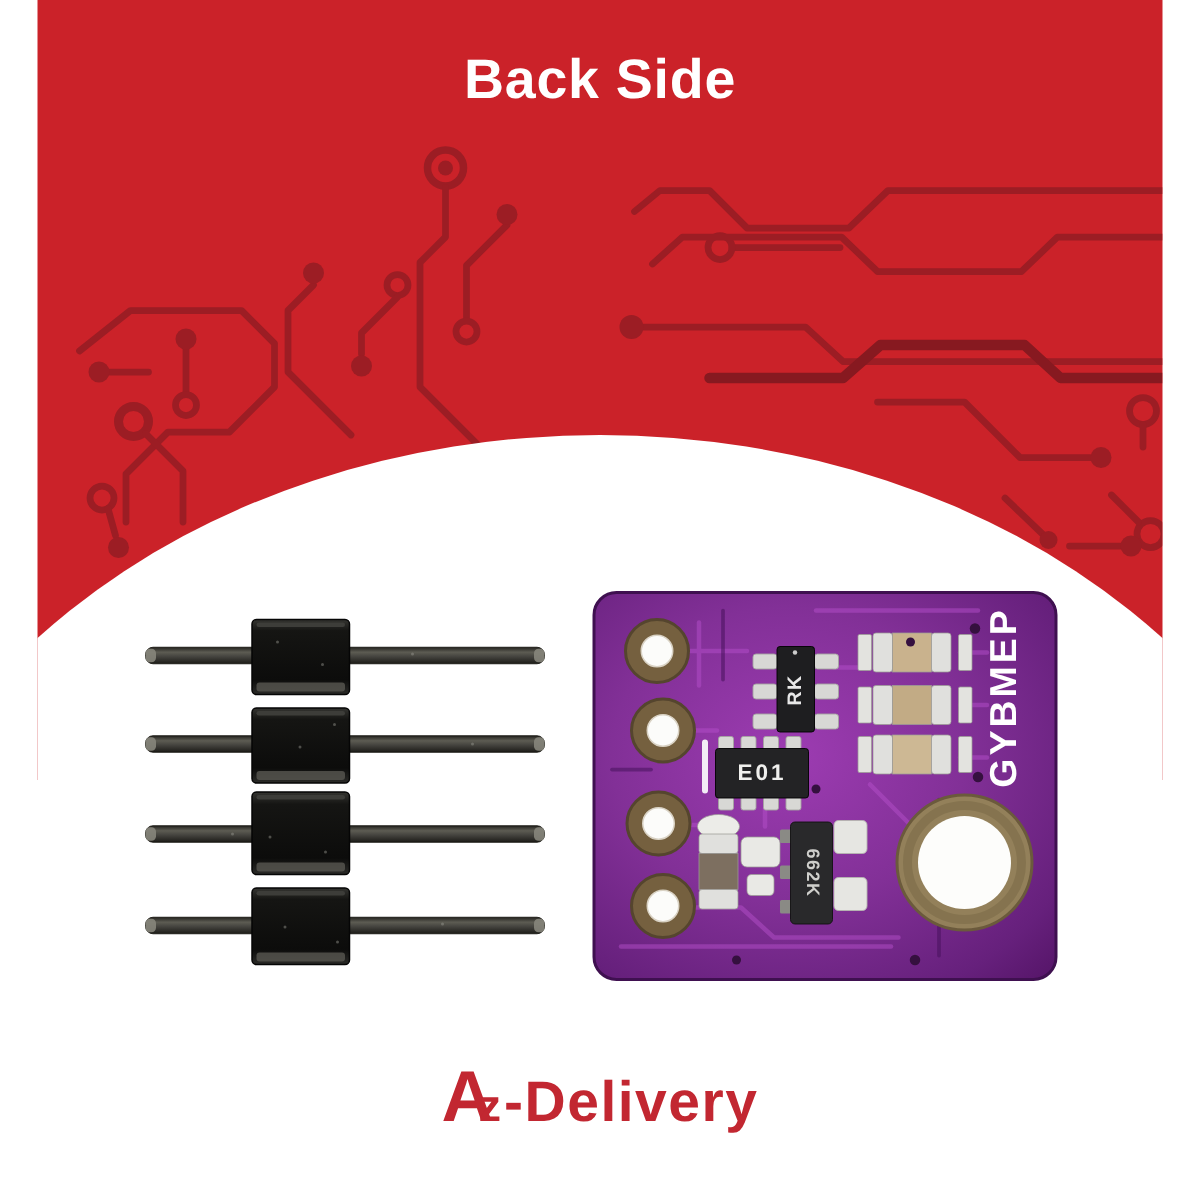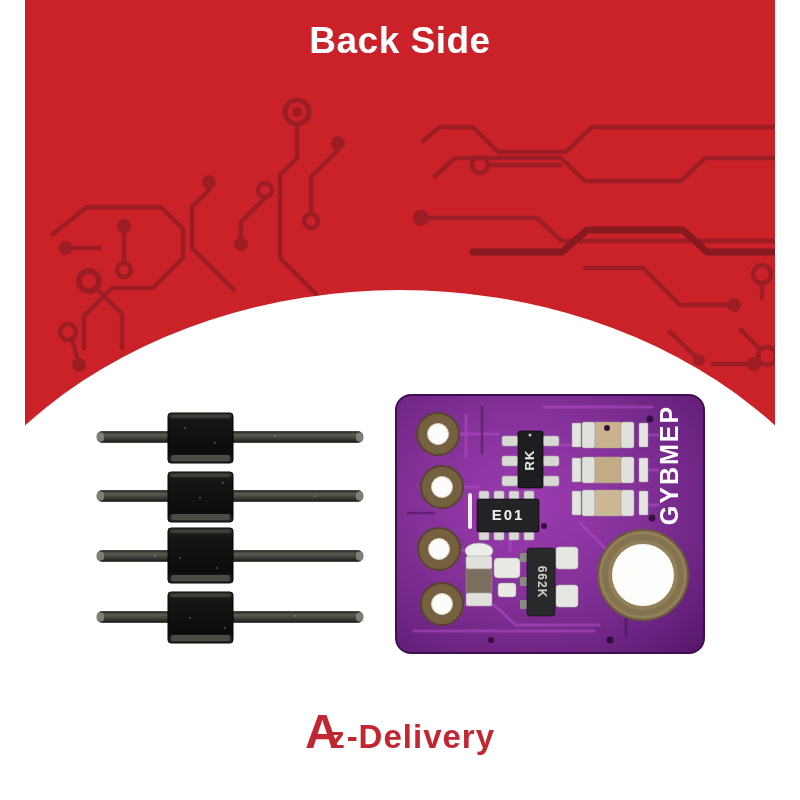--- a/index.html
+++ b/index.html
@@ -10,32 +10,32 @@
   .red-panel{
     position:absolute;left:25px;top:0;width:750px;height:520px;
     background:#cb2229;overflow:hidden;
   }
   .pattern-svg{position:absolute;left:0;top:0;}
   .white-curve{
     position:absolute;left:-125px;top:290px;width:1000px;height:800px;
     border-radius:50%;background:#ffffff;
   }
   .banner-title{
-    position:absolute;top:20px;left:0;width:100%;text-align:center;
+    position:absolute;top:32px;left:0;width:100%;text-align:center;
     color:#ffffff;font-size:37px;font-weight:800;letter-spacing:0.5px;
   }
   .header-svg{position:absolute;left:95px;top:408px;}
   .pcb-svg{position:absolute;left:394px;top:393px;}
   .logo{
     position:absolute;top:708px;left:50%;transform:translateX(-50%);
     color:#c22731;display:flex;align-items:baseline;font-weight:bold;white-space:nowrap;
   }
   .logo-a{font-size:48px;line-height:1;}
   .logo-z{font-size:30px;line-height:1;margin-left:-10px;}
-  .logo-rest{font-size:33px;line-height:1;letter-spacing:1px;margin-left:2px;}
+  .logo-rest{font-size:38px;line-height:1;letter-spacing:1px;margin-left:2px;}
 </style>
 </head>
 <body>
 
 <div class="stage">
 
   <div class="red-panel">
     <svg class="pattern-svg" width="750" height="520" viewBox="0 0 750 520">
       <g stroke="#9c1d24" stroke-width="4.5" fill="none" stroke-linecap="round" stroke-linejoin="round">
         <circle cx="272" cy="112" r="12" stroke-width="5"></circle>

